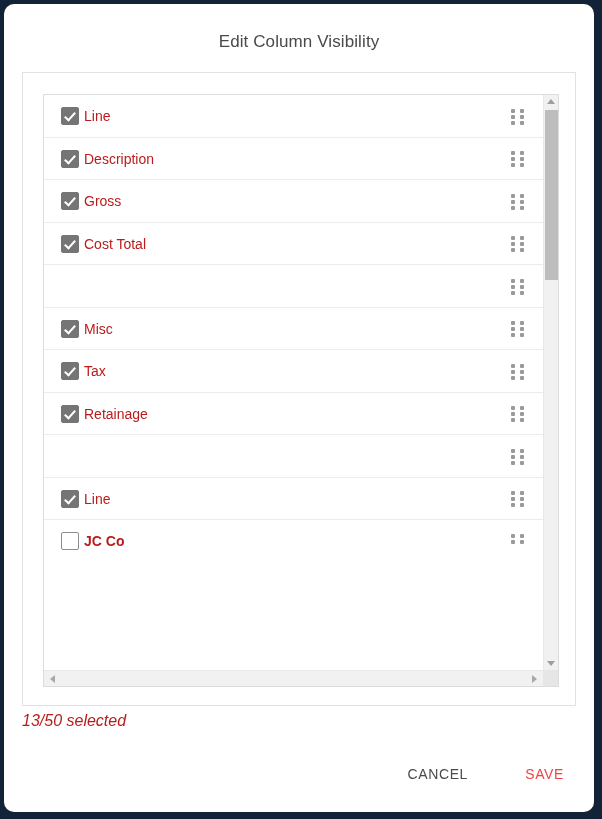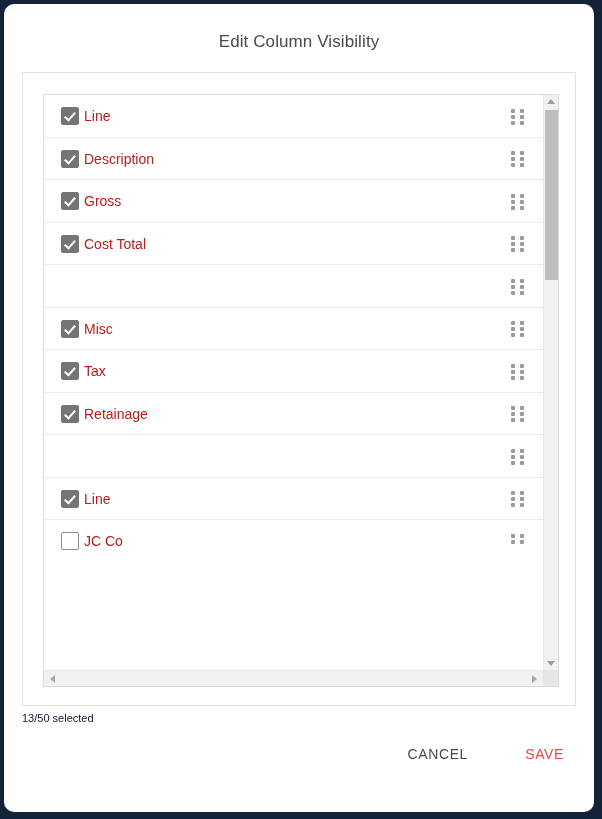--- a/index.html
+++ b/index.html
@@ -77,20 +77,21 @@
 
   .row {
     position: relative;
     height: 42.5px;
     box-sizing: border-box;
     border-bottom: 1px solid #ececec;
     background: #ffffff;
   }
   .row:last-child {
     border-bottom: none;
+    font-weight: bold;
   }
 
   .row-left {
     position: absolute;
     left: 17px;
     top: 0;
     height: 42.5px;
     display: flex;
     align-items: center;
   }
@@ -240,30 +241,31 @@
     width: 15px;
     height: 16px;
     background: #e6e6e6;
   }
 
   
   .selected-count {
     position: absolute;
     left: 18px;
     top: 708px;
-    font-size: 11px;
-    color: #0f172a;
+    font-size: 16px;
+    color: #b91c1c;
     white-space: nowrap;
+    font-style: italic;
   }
 
   
   .footer {
     position: absolute;
     left: 0;
-    top: 740px;
+    top: 760px;
     width: 590px;
     height: 34px;
   }
   .btn {
     position: absolute;
     top: 0;
     background: transparent;
     border: none;
     padding: 0;
     font-family: "Liberation Sans", sans-serif;

